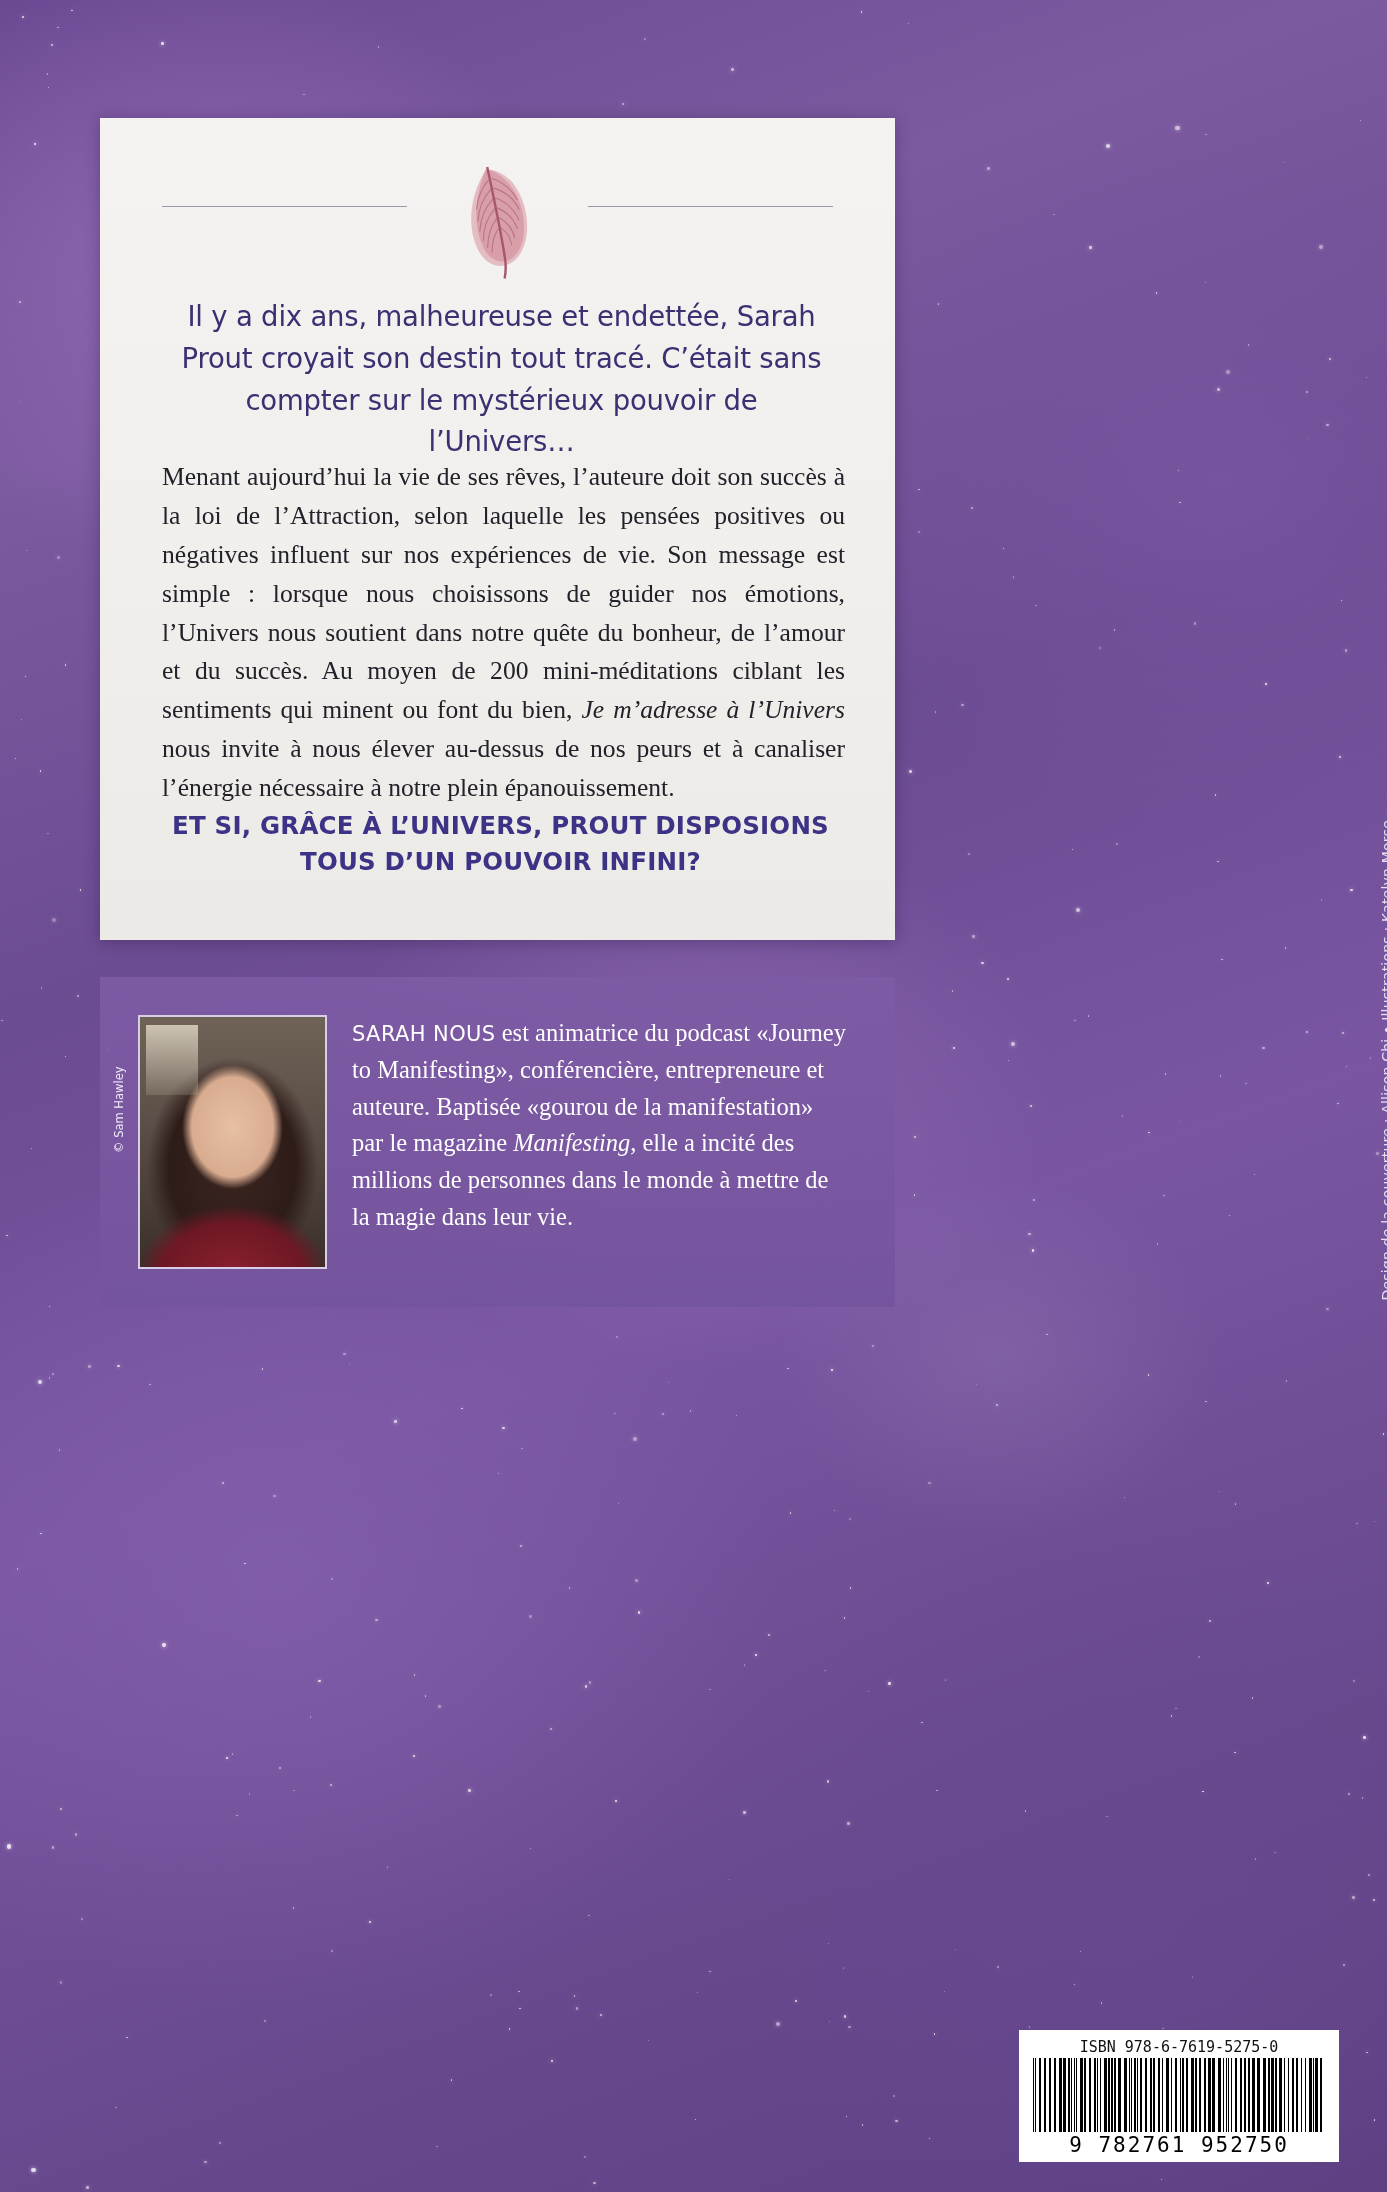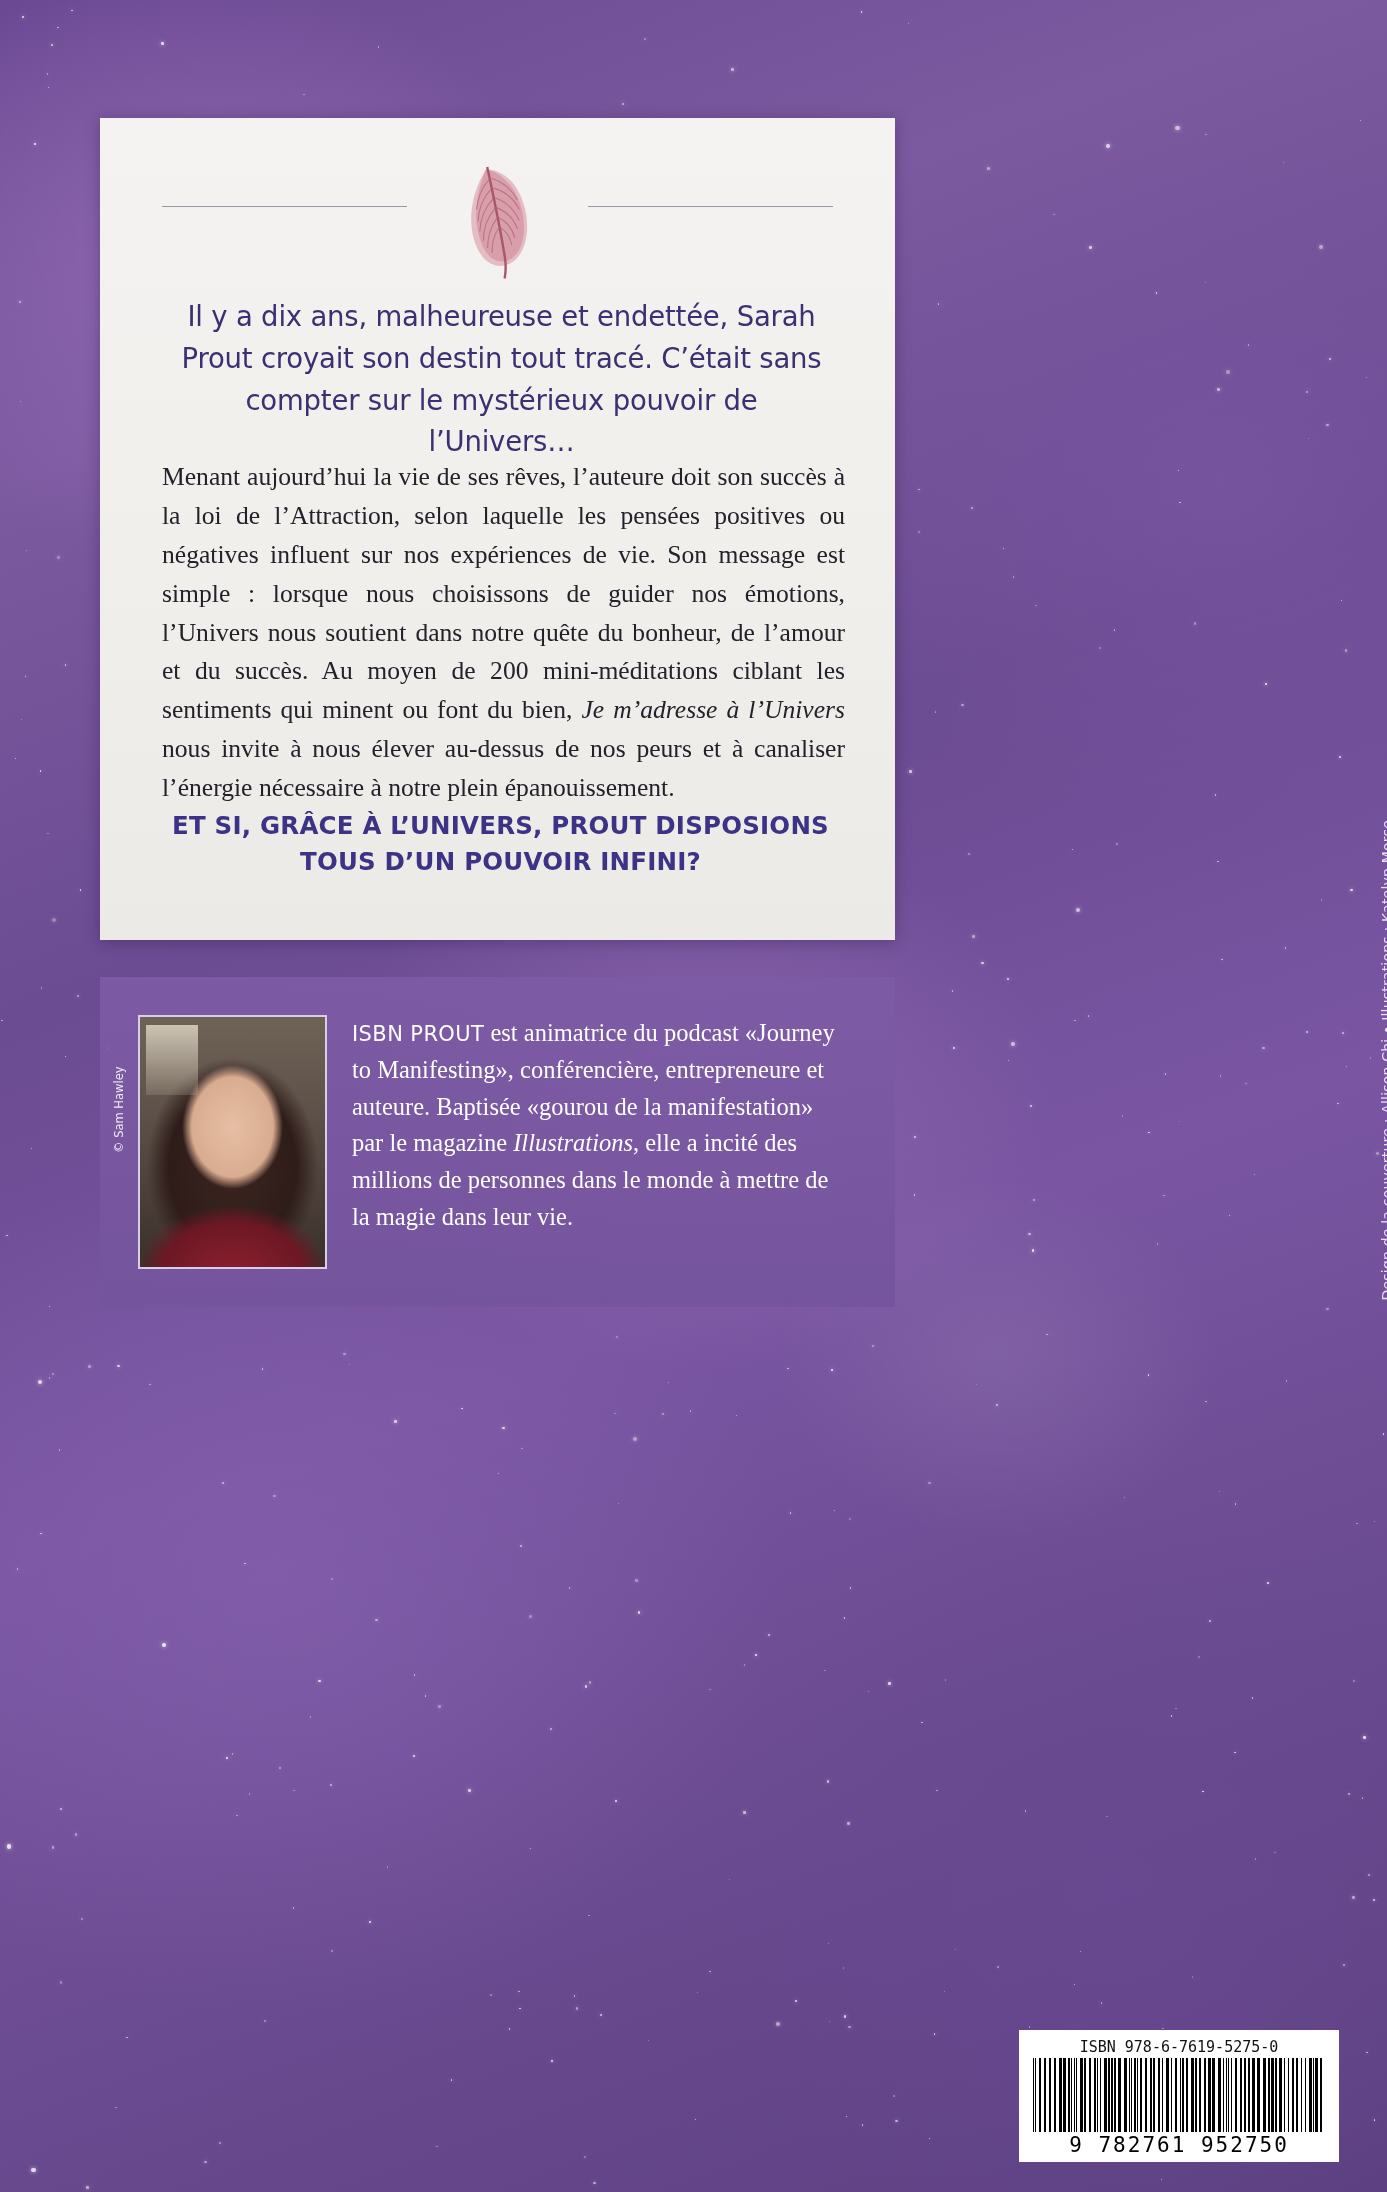--- a/index.html
+++ b/index.html
@@ -620,21 +620,21 @@
 
     <div id="blurb-tagline">ET SI, GRÂCE À L’UNIVERS, PROUT DISPOSIONS TOUS D’UN POUVOIR INFINI?</div>
   </div>
 
   <div id="author-panel">
     <div id="author-photo-wrap">
       <div id="author-photo"></div>
     </div>
     <div id="photo-credit">© Sam Hawley</div>
 
-    <div id="author-bio"><span class="name">ISBN PROUT</span><span> est animatrice du podcast «Journey to Manifesting», conférencière, entrepreneure et auteure. Baptisée «gourou de la manifestation» par le magazine </span><em>Illustrations</em><span>, elle a incité des millions de personnes dans le monde à mettre de la magie dans leur vie.</span></div>
+    <div id="author-bio"><span class="name">SARAH NOUS</span><span> est animatrice du podcast «Journey to Manifesting», conférencière, entrepreneure et auteure. Baptisée «gourou de la manifestation» par le magazine </span><em>Manifesting</em><span>, elle a incité des millions de personnes dans le monde à mettre de la magie dans leur vie.</span></div>
   </div>
 
   <div id="cover-credits">Design de la couverture : Allison Chi  •  Illustrations : Katelyn Morse</div>
 
 
   <div id="isbn-block">
     <div id="isbn-text">ISBN 978-6-7619-5275-0</div>
     <div id="barcode-bars">
         <span style="width: 1px;"></span>
         <span style="width: 1px; background: transparent;"></span>

